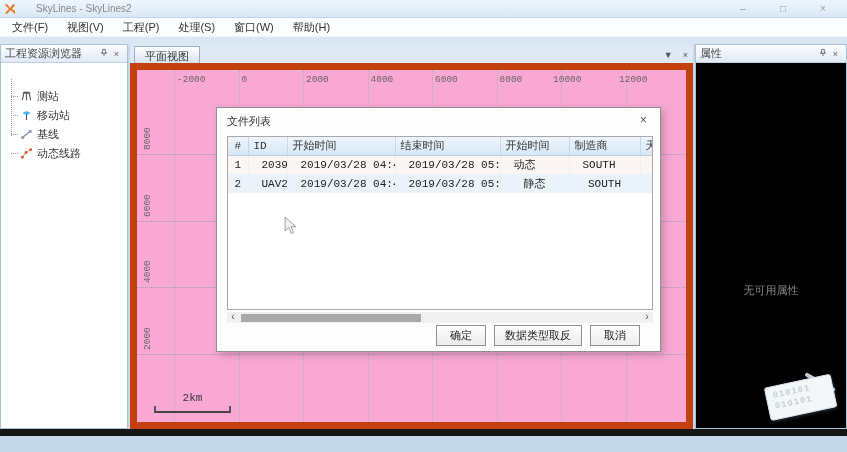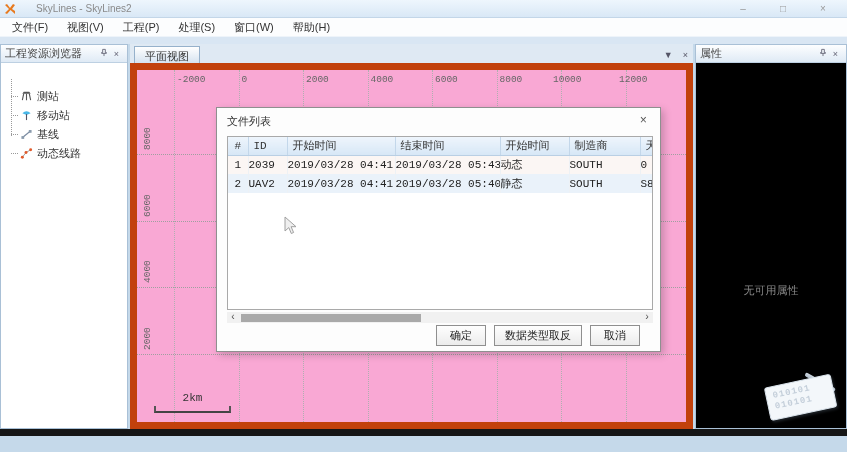--- a/index.html
+++ b/index.html
@@ -51,24 +51,24 @@
   .compass { position:absolute; left:8px; top:355px; width:10px; height:6px; border:1px solid #999; border-radius:50%; }
 
   
   .dialog { position:absolute; left:79px; top:37px; width:445px; height:245px; background:#fdfdfd; border:1px solid #8f8f8f; box-shadow:3px 3px 8px rgba(0,0,0,.2); }
   .dlg-title { height:26px; display:flex; align-items:center; padding:0 10px; font-size:11px; color:#333; }
   .dlg-title .dt-text { flex:1; }
   .dlg-close { font-size:12px; color:#555; padding:0 3px; }
   .dlg-tablewrap { position:absolute; left:10px; top:28px; width:426px; height:174px; background:#fff; border:1px solid #a9a9a9; overflow:hidden; }
   table.filelist { border-collapse:collapse; table-layout:fixed; width:452px; font-size:11px; }
   table.filelist th { font-weight:normal; text-align:left; height:18px; padding:1px 5px; background:linear-gradient(#eef5fc,#d7e7f6); border-right:1px solid #c3d7ea; border-bottom:1px solid #b9cfe4; color:#333; overflow:hidden; white-space:nowrap; }
-  table.filelist td { height:19px; padding:1px 0; border-right:1px solid #edf1f5; color:#222; overflow:hidden; white-space:nowrap; }
+  table.filelist td { height:19px; padding:1px 13px; border-right:1px solid #edf1f5; color:#222; overflow:hidden; white-space:nowrap; }
   table.filelist th.c0, table.filelist td.c0 { text-align:center; padding:1px 2px; }
   tr.r0 td { background:#fbf6f4; }
-  tr.r1 td { background:#eaf2fa; }
+  tr.r1 td { background:#eaf2fa;text-align:center; }
 
   .dlg-scroll { position:absolute; left:10px; top:204px; width:426px; height:11px; background:#f1f1f1; display:flex; align-items:center; }
   .scr-arrow { width:12px; text-align:center; font-size:10px; line-height:10px; color:#555; }
   .scr-track { position:relative; flex:1; height:100%; }
   .scr-thumb { position:absolute; left:2px; top:1.5px; width:180px; height:8px; background:#a9a9a9; }
 
   .dlg-buttons { position:absolute; right:20px; top:217px; display:flex; gap:8px; }
   .btn { height:21px; min-width:50px; padding:0 10px; font-size:11px; color:#222; background:linear-gradient(#fefefe,#ececec); border:1px solid #8f8f8f; font-family:inherit; }
 
   

